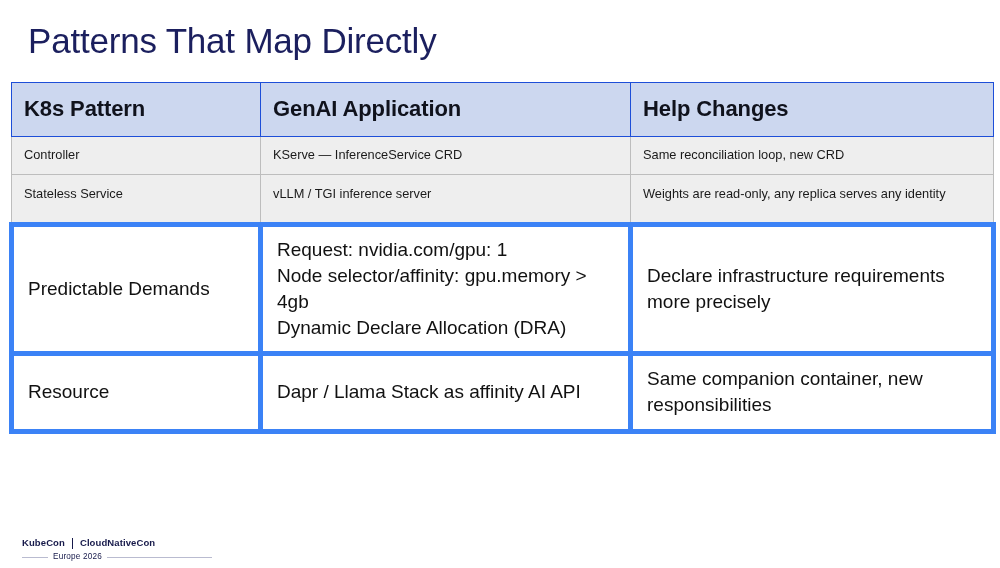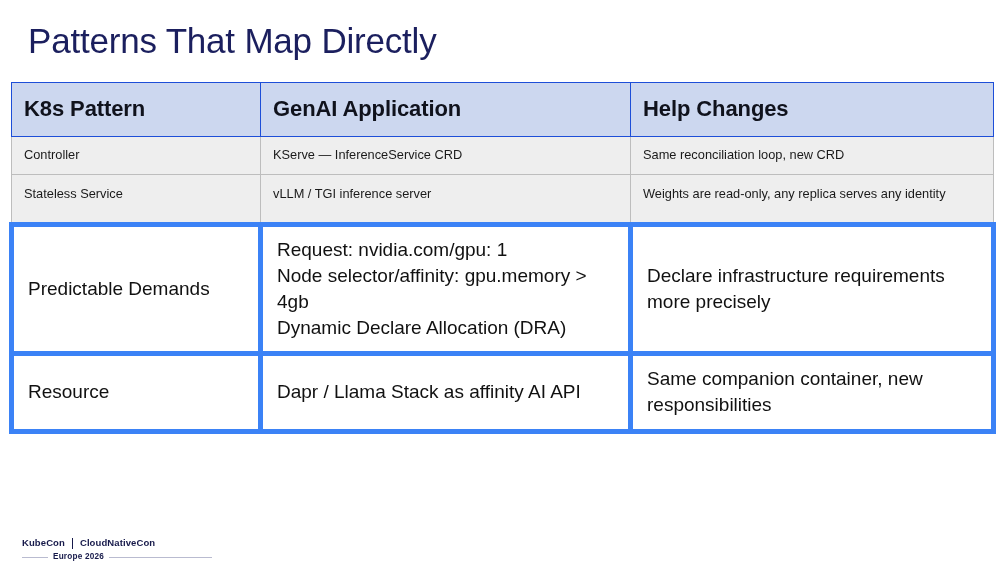--- a/index.html
+++ b/index.html
@@ -114,21 +114,21 @@
     width: 1px;
     height: 11px;
     background: #16194a;
   }
   .footer-sub {
     display: flex;
     align-items: center;
     gap: 5px;
     margin-top: 4px;
     font-size: 8.2px;
-    font-weight: bold;
+    font-weight: normal;
     letter-spacing: 0.2px;
     line-height: 1;
   }
   .rule {
     flex: 1 1 auto;
     height: 1px;
     background: #b9bbd0;
   }
   .rule.short { flex: 0 0 26px; }
 </style>

